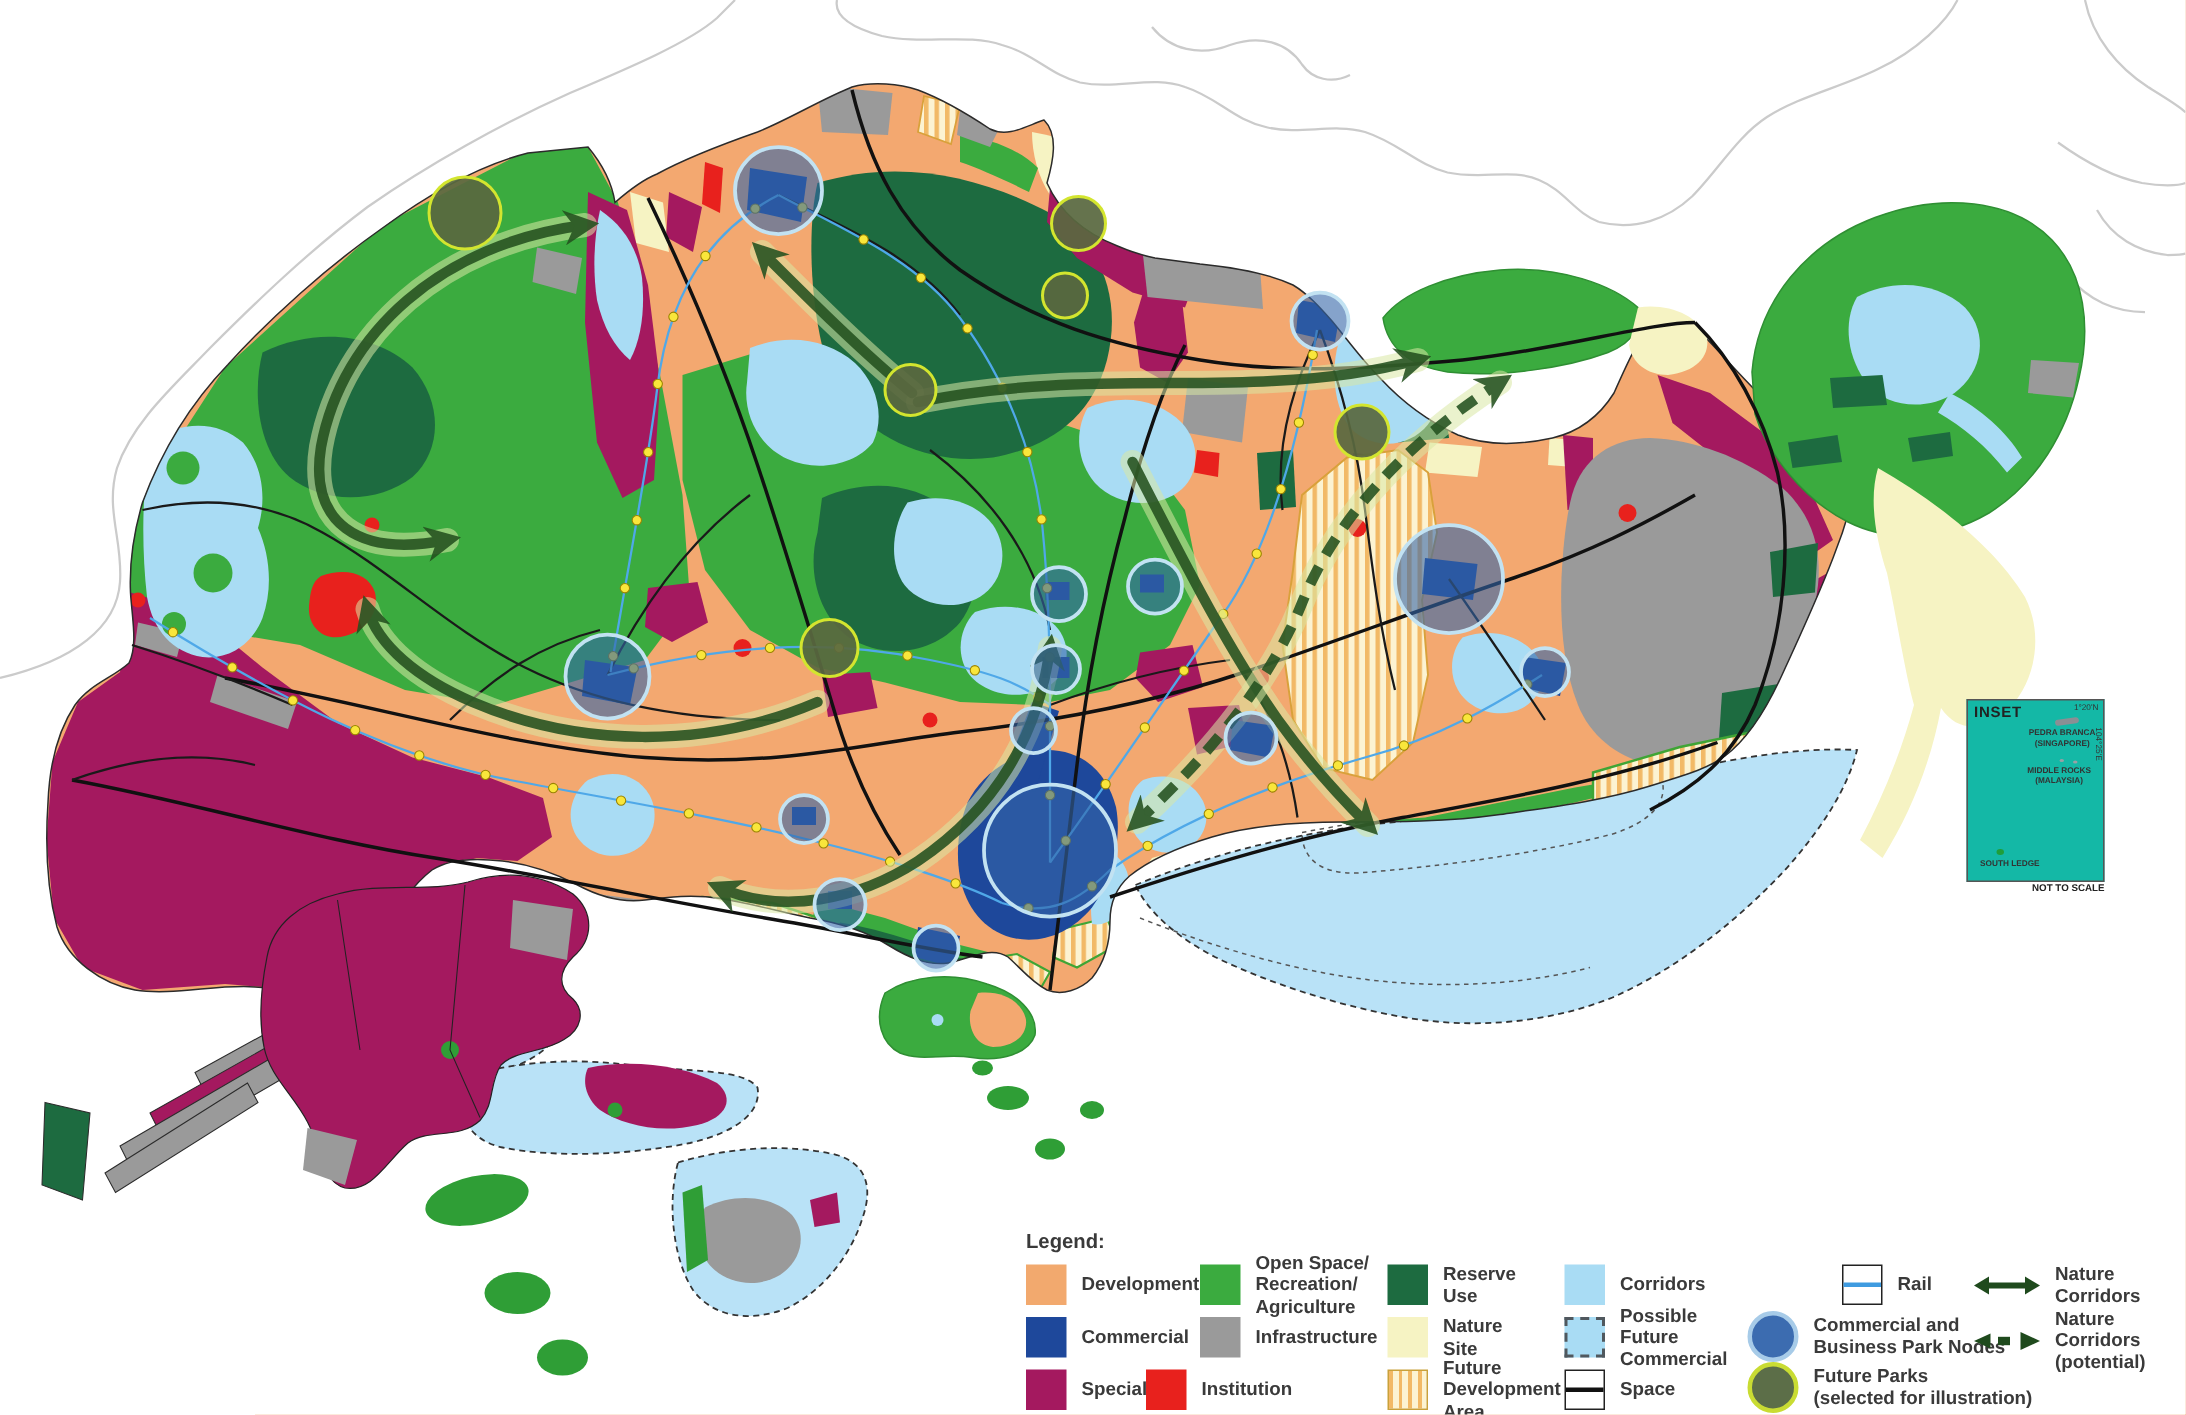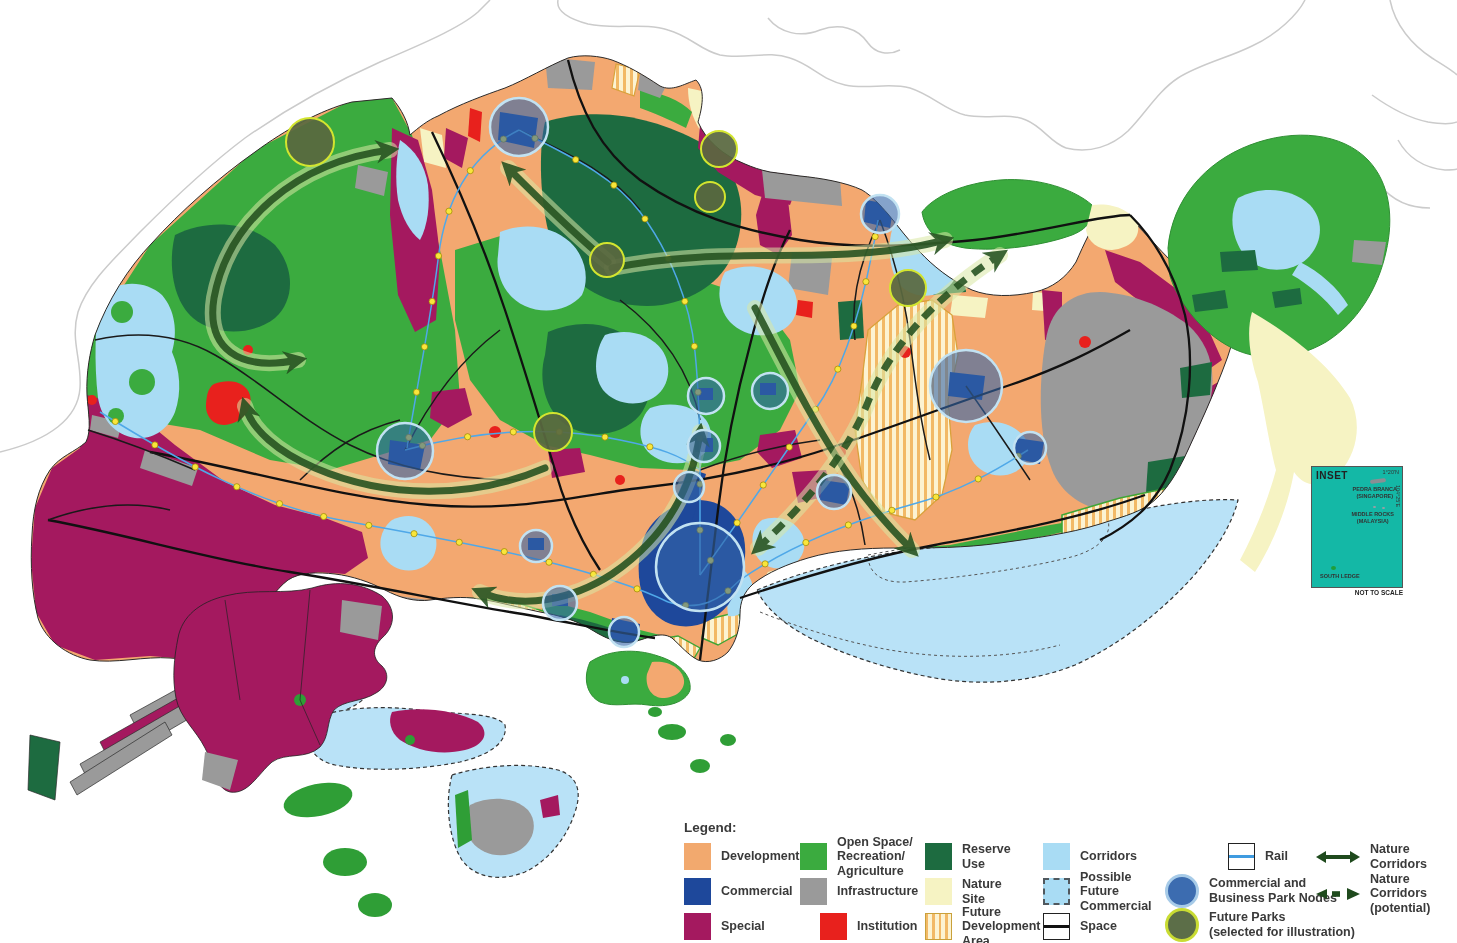--- a/index.html
+++ b/index.html
@@ -444,21 +444,21 @@
 <div class="li" style="left:800px;top:843px">
   <div class="sw sw-osp"></div>
   <div class="lt">Open Space/
 Recreation/
 Agriculture</div>
 </div>
 <div class="li" style="left:800px;top:878px">
   <div class="sw sw-inf"></div>
   <div class="lt">Infrastructure</div>
 </div>
-<div class="li" style="left:820px;top:913px">
+<div class="li" style="left:764px;top:913px">
   <div class="sw sw-ins"></div>
   <div class="lt">Institution</div>
 </div>
 
 <div class="li" style="left:925px;top:843px">
   <div class="sw sw-spu"></div>
   <div class="lt">Reserve
 Use</div>
 </div>
 <div class="li" style="left:925px;top:878px">

